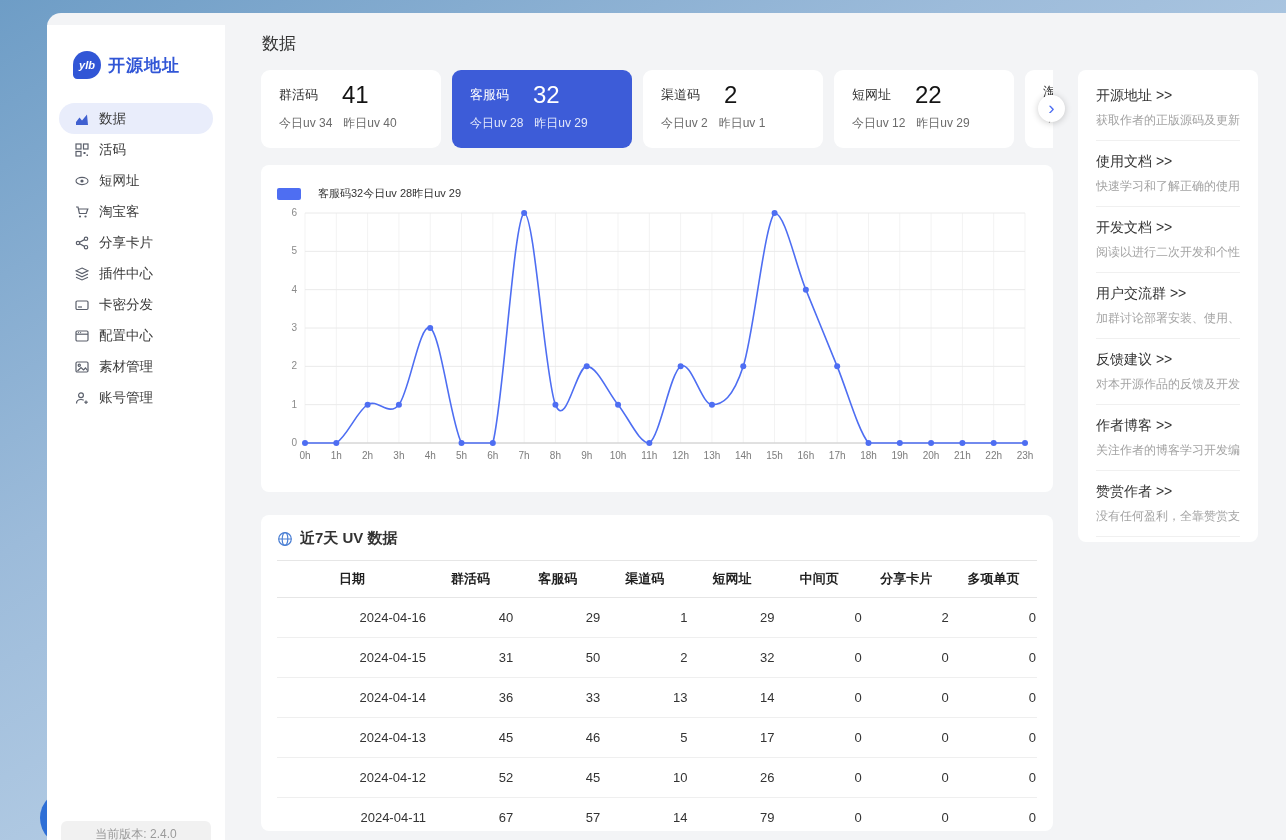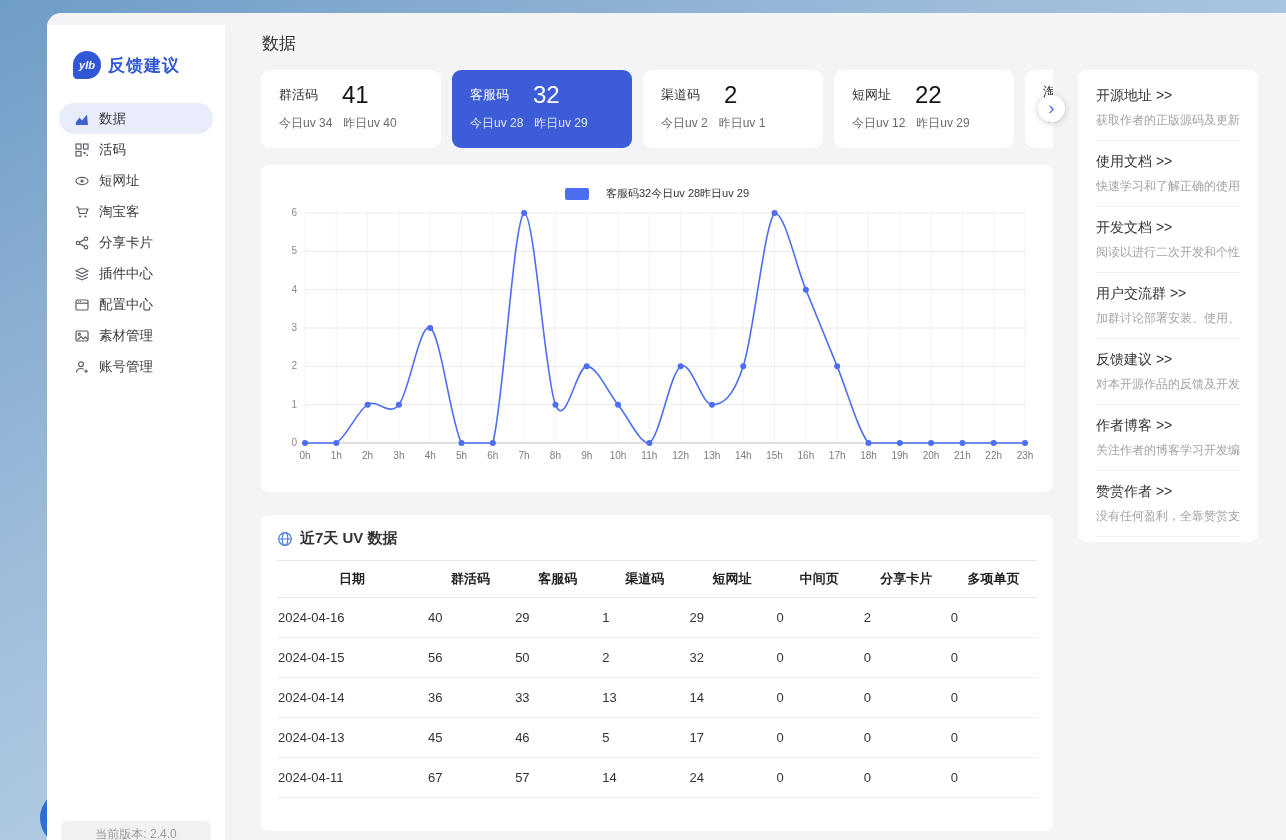--- a/index.html
+++ b/index.html
@@ -43,47 +43,47 @@
   .cards-next{position:absolute;left:813px;top:82px;width:27px;height:27px;border-radius:50%;
     background:#fff;box-shadow:0 1px 7px rgba(0,0,0,.2);color:#4e6ef2;font-size:19px;
     line-height:25px;text-align:center;cursor:pointer;}
   
   .panel-card{position:absolute;background:#fff;border-radius:8px;padding:14px 16px;}
   .chart-card{left:36px;top:152px;width:792px;height:327px;}
   .table-card{left:36px;top:502px;width:792px;height:316px;overflow:hidden;}
   .card-header{display:flex;align-items:center;gap:7px;}
   .card-title{font-size:15px;font-weight:bold;color:#333;}
   .refresh-link{margin-left:auto;font-size:12px;color:#999;cursor:pointer;}
-  .legend-row{display:flex;justify-content:center;align-items:center;gap:17px;margin-top:7px;
+  .legend-row{display:flex;align-items:center;gap:17px;margin-top:7px;
     font-size:11px;color:#333;cursor:pointer;}
   .legend-swatch{width:24px;height:12px;background:#4e6ef2;border-radius:2px;}
   svg.chart{display:block;margin-top:0;}
   
   table{width:100%;border-collapse:collapse;margin-top:12px;table-layout:fixed;}
   th{font-size:13px;color:#1f1f1f;font-weight:bold;border-top:1px solid #e6e6e6;
      border-bottom:1px solid #e6e6e6;height:37px;text-align:center;}
-  td{font-size:13px;color:#333;height:40px;text-align:left;border-bottom:1px solid #efefef;}
+  td{font-size:13px;color:#333;height:40px;text-align:right;border-bottom:1px solid #efefef;}
   
   .help-panel{position:absolute;left:853px;top:57px;width:180px;background:#fff;border-radius:8px;
     padding:5px 18px;}
   .help-item{padding:12px 0 11px;border-bottom:1px solid #f0f0f0;cursor:pointer;}
   .help-title{font-size:14px;font-weight:normal;color:#333;white-space:nowrap;}
   .help-desc{font-size:12px;color:#a3a3a3;margin-top:7px;white-space:nowrap;overflow:hidden;}
 </style>
 </head>
 <body>
 
 <div class="float-ball"></div>
 
 <div class="window">
 
   <div class="sidebar">
     <div class="logo-row">
       <div class="logo-badge">ylb</div>
-      <div class="logo-text">反馈建议</div>
+      <div class="logo-text">开源地址</div>
     </div>
     <div class="menu" id="menu">
         <div class="menu-item active">
           <span class="mi">
             <svg width="14" height="14" viewBox="0 0 14 14">
               <polygon points="1,13 1,10 4.5,5.5 7,8.5 12,2.5 13,13" fill="currentColor"></polygon>
             </svg>
           </span>
           <span>数据</span>
         </div>
@@ -131,20 +131,29 @@
         </div>
         <div class="menu-item">
           <span class="mi">
             <svg width="14" height="14" viewBox="0 0 14 14" fill="none" stroke="currentColor" stroke-width="1.1">
               <path d="M7 1 13 3.8 7 6.6 1 3.8z"></path>
               <path d="M1 7 7 9.8 13 7"></path>
               <path d="M1 10.2 7 13 13 10.2"></path>
             </svg>
           </span>
           <span>插件中心</span>
+        </div>
+        <div class="menu-item">
+          <span class="mi">
+            <svg width="14" height="14" viewBox="0 0 14 14" fill="none" stroke="currentColor" stroke-width="1.2">
+              <rect x="1" y="3" width="12" height="8.5" rx="1.2"></rect>
+              <line x1="3" y1="9" x2="7" y2="9"></line>
+            </svg>
+          </span>
+          <span>卡密分发</span>
         </div>
         <div class="menu-item">
           <span class="mi">
             <svg width="14" height="14" viewBox="0 0 14 14" fill="none" stroke="currentColor" stroke-width="1.2">
               <rect x="1" y="2" width="12" height="10" rx="1.2"></rect>
               <line x1="1" y1="5.2" x2="13" y2="5.2"></line>
               <circle cx="3.5" cy="3.6" r="0.6" fill="currentColor" stroke="none"></circle>
               <circle cx="5.6" cy="3.6" r="0.6" fill="currentColor" stroke="none"></circle>
             </svg>
           </span>
@@ -359,21 +368,21 @@
               <td>40</td>
               <td>29</td>
               <td>1</td>
               <td>29</td>
               <td>0</td>
               <td>2</td>
               <td>0</td>
             </tr>
             <tr>
               <td>2024-04-15</td>
-              <td>56</td>
+              <td>31</td>
               <td>50</td>
               <td>2</td>
               <td>32</td>
               <td>0</td>
               <td>0</td>
               <td>0</td>
             </tr>
             <tr>
               <td>2024-04-14</td>
               <td>36</td>
@@ -388,25 +397,35 @@
               <td>2024-04-13</td>
               <td>45</td>
               <td>46</td>
               <td>5</td>
               <td>17</td>
               <td>0</td>
               <td>0</td>
               <td>0</td>
             </tr>
             <tr>
+              <td>2024-04-12</td>
+              <td>52</td>
+              <td>45</td>
+              <td>10</td>
+              <td>26</td>
+              <td>0</td>
+              <td>0</td>
+              <td>0</td>
+            </tr>
+            <tr>
               <td>2024-04-11</td>
               <td>67</td>
               <td>57</td>
               <td>14</td>
-              <td>24</td>
+              <td>79</td>
               <td>0</td>
               <td>0</td>
               <td>0</td>
             </tr>
           </tbody>
       </table>
     </div>
 
     <div class="help-panel" id="helpPanel">
         <div class="help-item">

